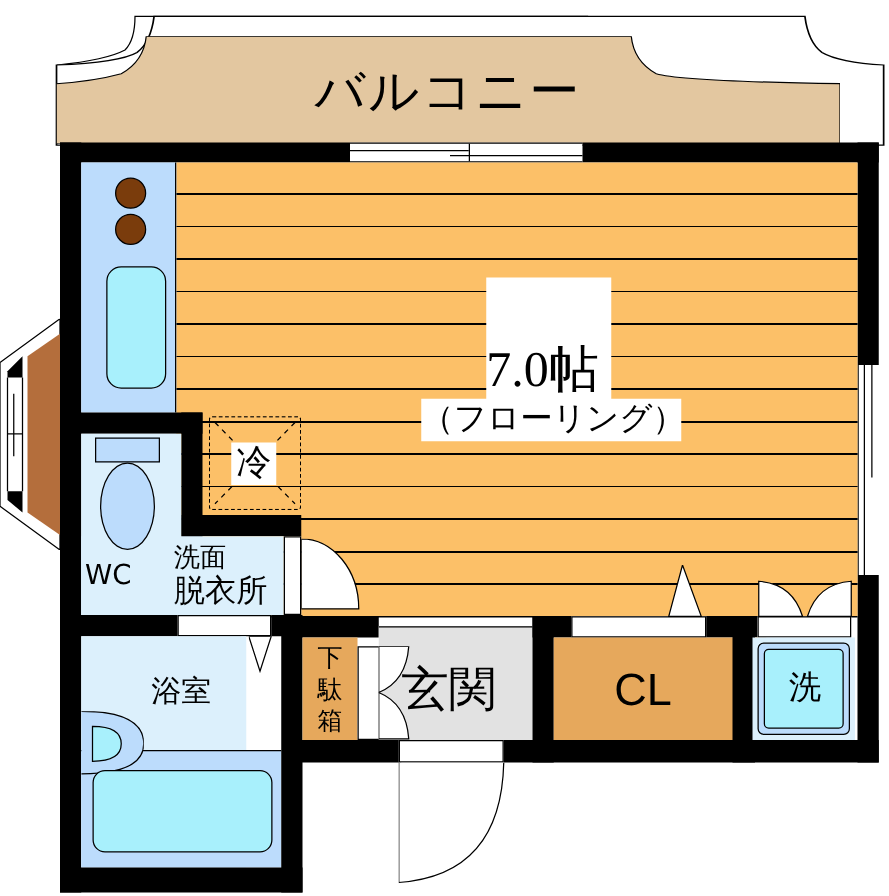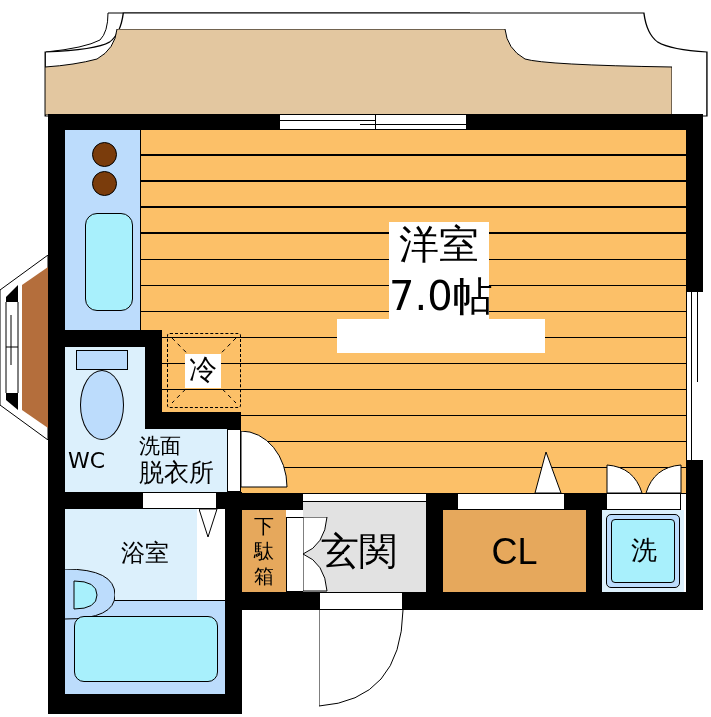--- a/index.html
+++ b/index.html
@@ -16,42 +16,43 @@
   <path d="M46 116 L46 52 Q85 48 100 40 Q108 32 108 13 L470 13 Q470 32 478 40 Q493 48 516 52 L516 116" fill="#fff" stroke="#000" stroke-width="1"></path>
   <path d="M45 116 L45 52 L75 52 Q100 42 100 38 Q110 30 110 13 L470 13" fill="none"></path>
 </svg>
 <svg class="abs" style="left:0;top:0;" width="711" height="120">
   <path d="M33 116 L33 52 Q70 50 80 42 Q88 34 90 13 L470 13 Q472 34 480 42 Q490 50 516 52 L516 116 Z" fill="#fff" stroke="#000" stroke-width="1" transform="scale(1.37,1) translate(0,0)"></path>
 </svg>
 <div class="abs" style="left:45px;top:29px;width:627px;height:86px;">
   <svg width="627" height="86" style="position:absolute;left:0;top:0;">
     <path d="M0 38 Q30 36 52 30 Q70 20 72 0 L460 0 Q462 20 480 30 Q500 36 627 38 L627 86 L0 86 Z" fill="#e3c7a0" stroke="#000" stroke-width="1"></path>
   </svg>
+  <div class="lbl" style="left:0;width:627px;top:24px;text-align:center;font-size:40px;letter-spacing:2px;">バルコニー</div>
 </div>
 
 <div class="wall" style="left:48px;top:114px;width:232px;height:16px;"></div>
 <div class="abs" style="left:280px;top:114px;width:186px;height:16px;background:#fff;border-top:1px solid #000;border-bottom:1px solid #000;">
   <div class="abs" style="left:0;top:5px;width:95px;height:1px;background:#000;"></div>
   <div class="abs" style="left:80px;top:9px;width:106px;height:1px;background:#000;"></div>
   <div class="abs" style="left:95px;top:0;width:1px;height:14px;background:#000;"></div>
 </div>
 <div class="wall" style="left:466px;top:114px;width:237px;height:16px;"></div>
 <div class="wall" style="left:48px;top:114px;width:17px;height:600px;"></div>
 <div class="wall" style="left:686px;top:114px;width:17px;height:178px;"></div>
 <div class="abs" style="left:686px;top:292px;width:17px;height:168px;background:#fff;border-left:1px solid #000;">
   <div class="abs" style="left:4px;top:0;width:1px;height:168px;background:#000;"></div>
   <div class="abs" style="left:10px;top:0;width:1px;height:90px;background:#000;"></div>
 </div>
 <div class="wall" style="left:686px;top:460px;width:17px;height:150px;"></div>
 
 <div class="abs floor-lines" style="left:141px;top:130px;width:545px;height:364px;">
   <div class="abs" style="left:248px;top:92px;width:100px;height:98px;background:#fff;"></div>
-  <div class="lbl" style="left:248px;top:94px;width:100px;text-align:center;font-size:40px;">洋室</div>
-  <div class="lbl" style="left:248px;top:146px;width:100px;text-align:center;font-size:40px;">7.0帖</div>
+  <div class="lbl" style="left:248px;top:146px;width:100px;text-align:left;font-size:40px;font-family:Liberation Serif, serif;">7.0帖</div>
   <div class="abs" style="left:196px;top:189px;width:208px;height:34px;background:#fff;"></div>
+  <div class="lbl" style="left:196px;top:192px;width:208px;text-align:center;font-size:26px;">（フローリング）</div>
 </div>
 
 <div class="abs" style="left:65px;top:130px;width:76px;height:200px;background:#bcdcfc;border-right:1px solid #000;">
   <div class="abs" style="left:27px;top:12px;width:25px;height:25px;border-radius:50%;background:#7a3c0c;border:1px solid #000;"></div>
   <div class="abs" style="left:27px;top:41px;width:25px;height:25px;border-radius:50%;background:#7a3c0c;border:1px solid #000;"></div>
   <div class="abs" style="left:20px;top:83px;width:48px;height:98px;border-radius:12px;background:#a8f0fc;border:1px solid #000;"></div>
 </div>
 
 <div class="abs" style="left:0;top:255px;width:48px;height:185px;">
   <svg width="48" height="185">

